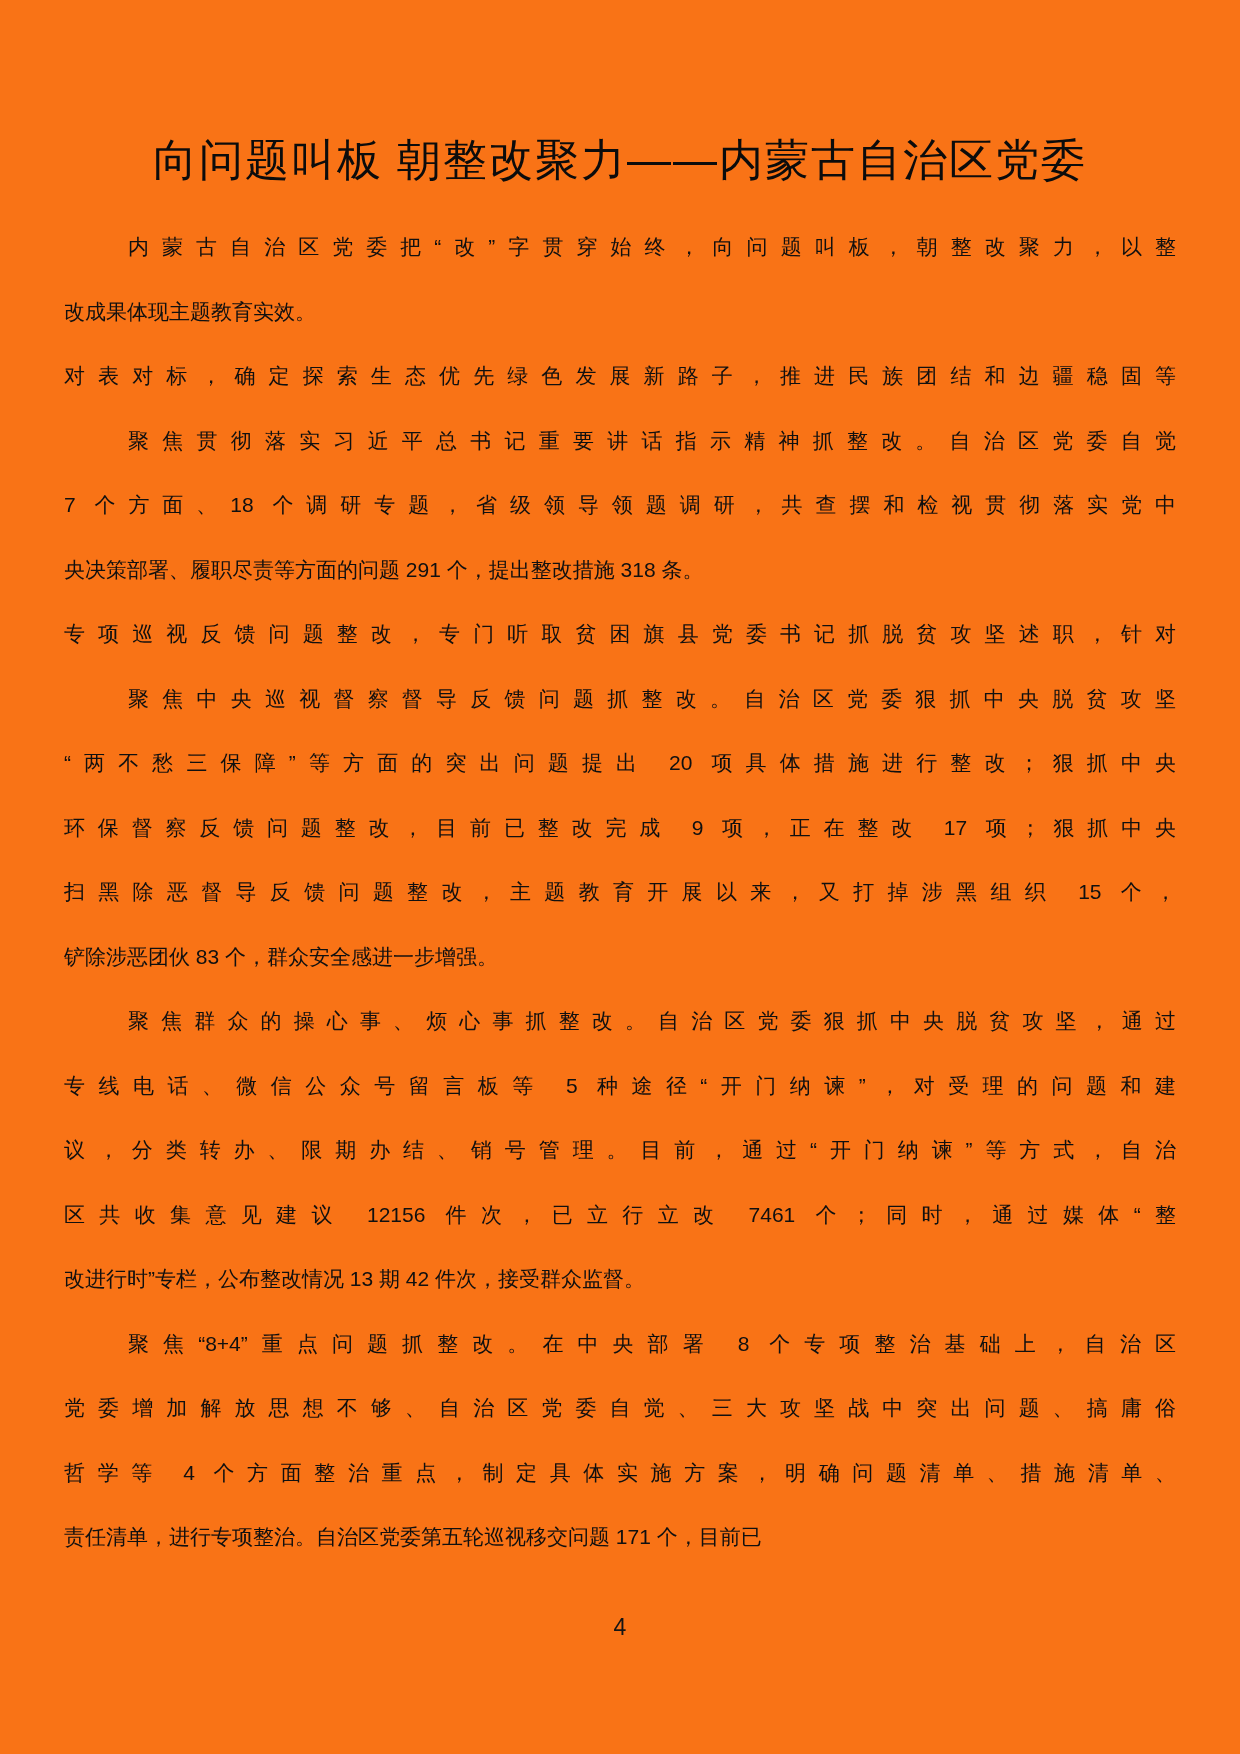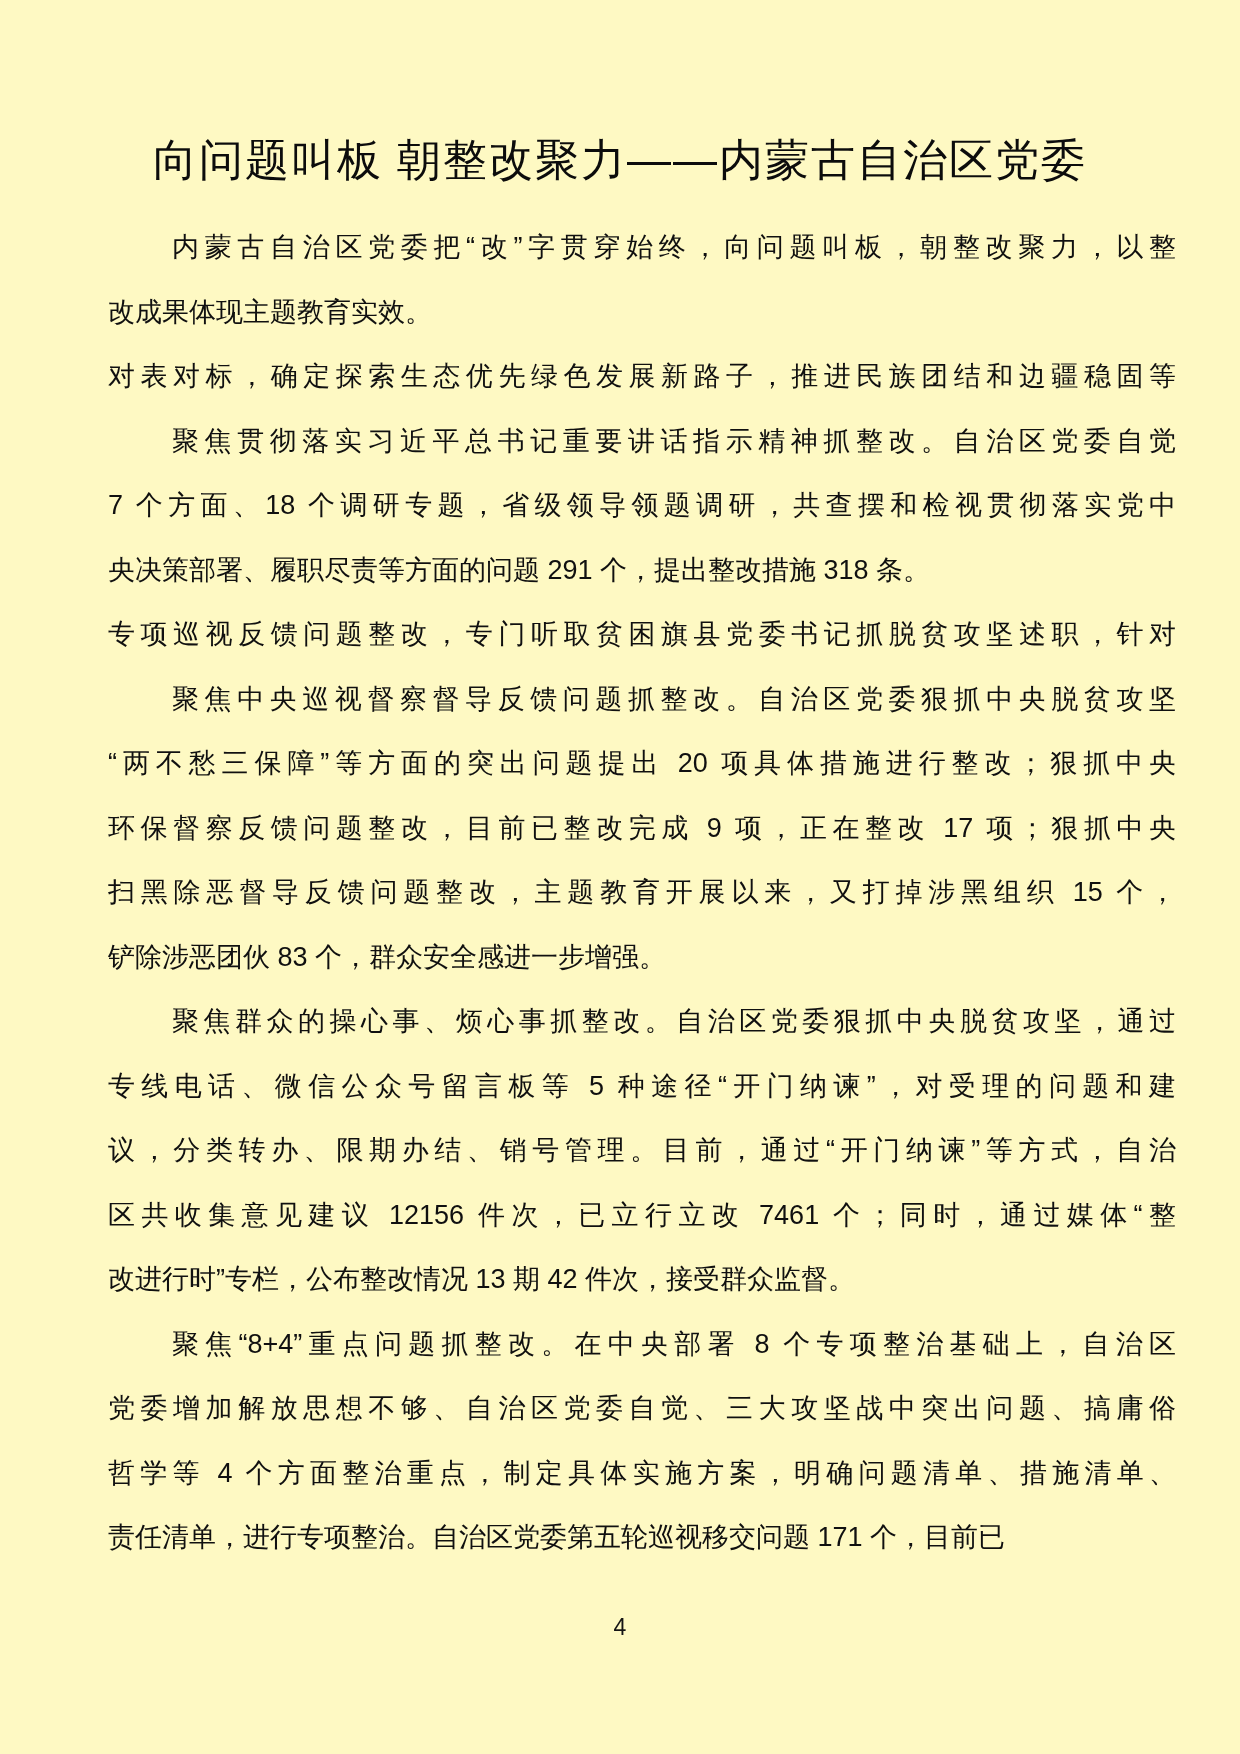--- a/index.html
+++ b/index.html
@@ -4,21 +4,21 @@
 <style>
   html, body {
     margin: 0;
     padding: 0;
     background: #f0f0f2;
   }
   .page {
     position: relative;
     width: 1240px;
     height: 1754px;
-    background: #fef9c3;
+    background: #f97316;
     overflow: hidden;
     font-family: "Liberation Sans", sans-serif;
     color: #101010;
   }
   .doc-title {
     position: absolute;
     top: 129px;
     left: 64px;
     right: 64px;
     margin: 0;
@@ -34,27 +34,26 @@
     position: absolute;
     top: 215px;
     left: 64px;
     right: 64px;
   }
   .doc-body p {
     margin: 0;
     padding: 0;
   }
   .line {
-    font-size: 27px;
+    font-size: 21px;
     line-height: 64.5px;
     text-align: justify;
     text-align-last: justify;
     word-break: break-all;
     color: #101010;
-    margin-left: 44px;
   }
   .line.first {
     text-indent: 64px;
   }
   .line.last {
     text-align-last: left;
   }
   .page-number {
     position: absolute;
     top: 1612px;

